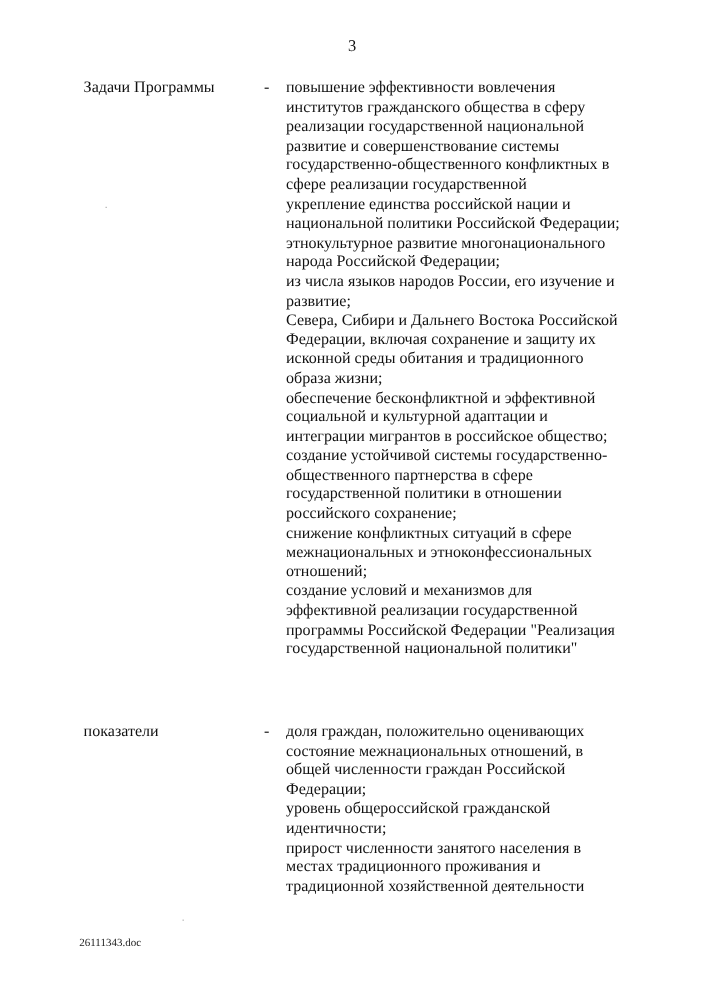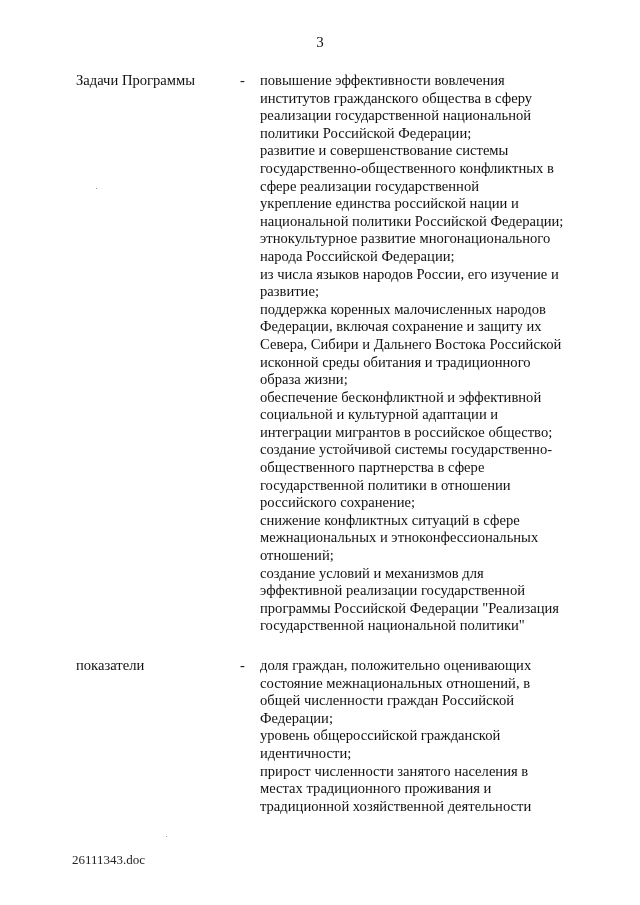--- a/index.html
+++ b/index.html
@@ -45,21 +45,21 @@
     }
     .content {
       width: 330px;
       flex: 0 0 330px;
     }
     .line { display: block; white-space: nowrap; }
     .footer {
       position: absolute;
       left: 72px;
       top: 852px;
-      font-size: 13px;
+      font-size: 10px;
       font-family: "Liberation Serif", serif;
       color: #222;
     }
     .speck {
       position: absolute;
       width: 1px;
       height: 1px;
       background: #999;
     }
   </style>
@@ -71,33 +71,31 @@
 
   <div class="section tasks">
     <div class="label">
         <span class="label-line">Задачи Программы</span>
       </div>
     <div class="dash">-</div>
     <div class="content">
         <span class="line">повышение эффективности вовлечения</span>
         <span class="line">институтов гражданского общества в сферу</span>
         <span class="line">реализации государственной национальной</span>
-        <span class="line">политики Российской Федерации;</span>
         <span class="line">развитие и совершенствование системы</span>
         <span class="line">государственно-общественного конфликтных в</span>
         <span class="line">сфере реализации государственной</span>
         <span class="line">укрепление единства российской нации и</span>
         <span class="line">национальной политики Российской Федерации;</span>
         <span class="line">этнокультурное развитие многонационального</span>
         <span class="line">народа Российской Федерации;</span>
         <span class="line">из числа языков народов России, его изучение и</span>
         <span class="line">развитие;</span>
-        <span class="line">поддержка коренных малочисленных народов</span>
+        <span class="line">Севера, Сибири и Дальнего Востока Российской</span>
         <span class="line">Федерации, включая сохранение и защиту их</span>
-        <span class="line">Севера, Сибири и Дальнего Востока Российской</span>
         <span class="line">исконной среды обитания и традиционного</span>
         <span class="line">образа жизни;</span>
         <span class="line">обеспечение бесконфликтной и эффективной</span>
         <span class="line">социальной и культурной адаптации и</span>
         <span class="line">интеграции мигрантов в российское общество;</span>
         <span class="line">создание устойчивой системы государственно-</span>
         <span class="line">общественного партнерства в сфере</span>
         <span class="line">государственной политики в отношении</span>
         <span class="line">российского сохранение;</span>
         <span class="line">снижение конфликтных ситуаций в сфере</span>

